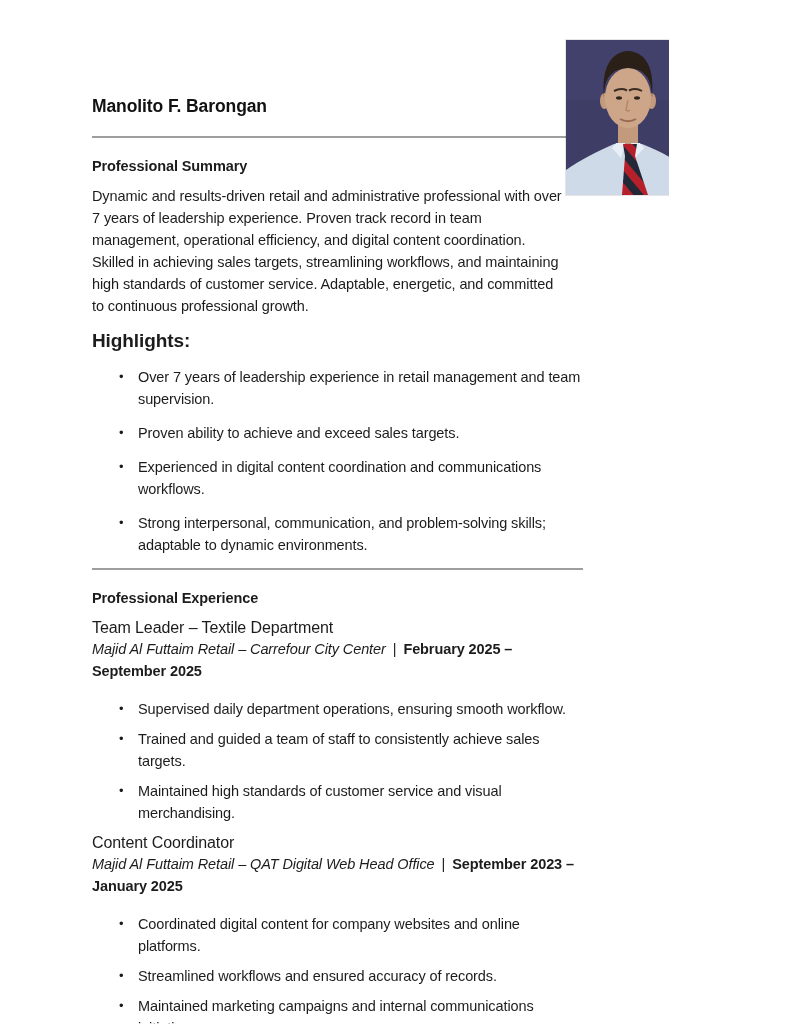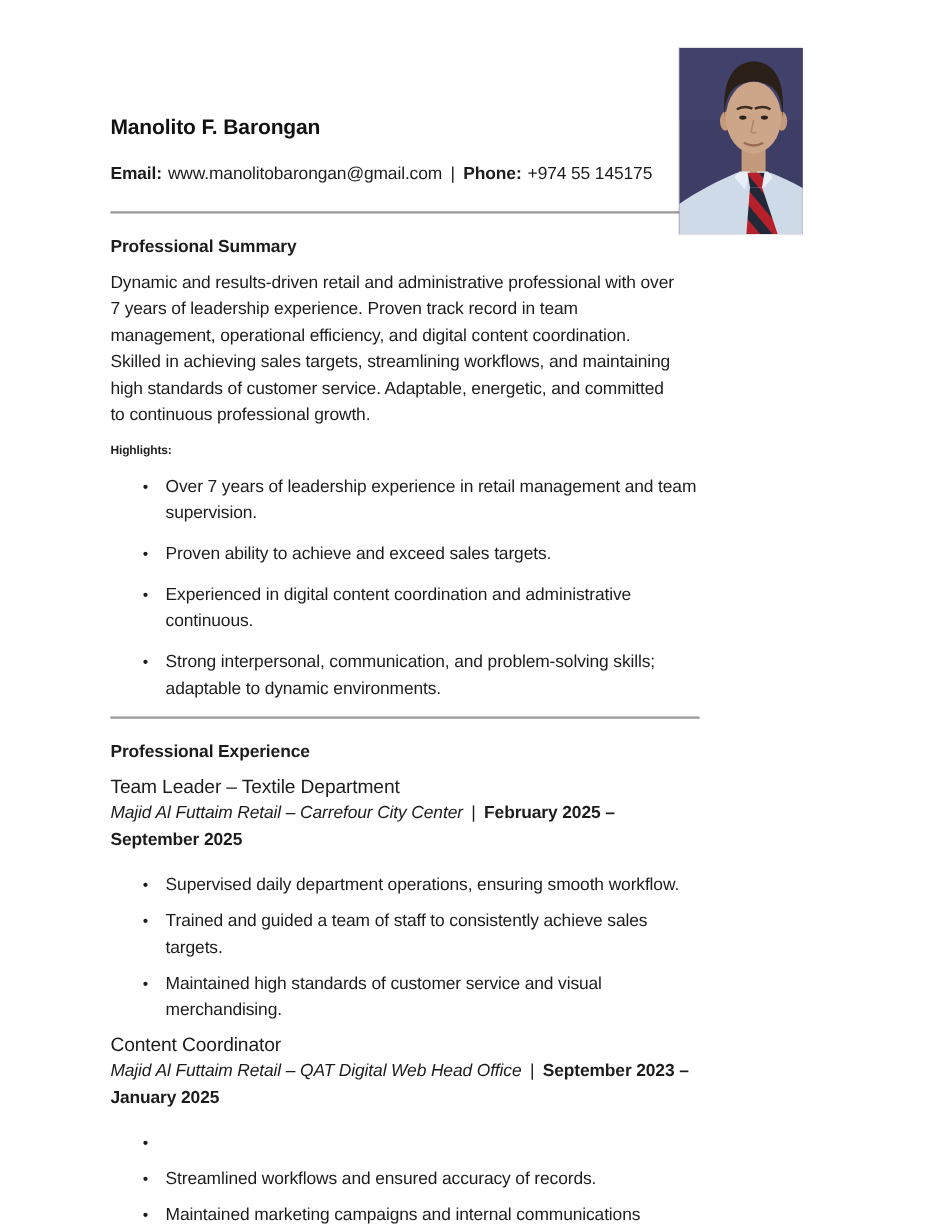--- a/index.html
+++ b/index.html
@@ -41,21 +41,21 @@
     font-size: 14.5px;
     font-weight: bold;
   }
   .summary-body {
     margin: 11px 15px 0 0;
     line-height: 22px;
     max-width: 618px;
   }
   .subhead {
     margin: 13px 0 0 0;
-    font-size: 10px;
+    font-size: 19px;
     font-weight: bold;
   }
   ul.blist {
     list-style: none;
     margin: 14px 0 0 0;
     padding: 0 0 0 27px;
     max-width: 596px;
   }
   ul.blist li {
     display: flex;
@@ -127,44 +127,41 @@
 
       <polygon points="59,116 69,116 82,155 56,155" fill="url(#tieStripes)"></polygon>
     </svg>
   </div>
 
   <div class="content">
 
     <h1 class="name">Manolito F. Barongan</h1>
 
     <div class="contact">
-      <div class="contact-line">
-        <span class="lbl">Email:</span><span>www.manolitobarongan@gmail.com</span><span class="sep">|</span><span class="lbl">Phone:</span><span>+974 55 145175</span>
-      </div>
     </div>
 
     <hr class="rule">
 
     <div>
       <h2 class="section-title">Professional Summary</h2>
       <p class="summary-body">Dynamic and results-driven retail and administrative professional with over 7 years of leadership experience. Proven track record in team management, operational efficiency, and digital content coordination. Skilled in achieving sales targets, streamlining workflows, and maintaining high standards of customer service. Adaptable, energetic, and committed to continuous professional growth.</p>
 
       <h3 class="subhead">Highlights:</h3>
       <ul class="blist">
         <li>
           <span class="blt">•</span>
           <span>Over 7 years of leadership experience in retail management and team supervision.</span>
         </li>
         <li>
           <span class="blt">•</span>
           <span>Proven ability to achieve and exceed sales targets.</span>
         </li>
         <li>
           <span class="blt">•</span>
-          <span>Experienced in digital content coordination and administrative continuous.</span>
+          <span>Experienced in digital content coordination and communications workflows.</span>
         </li>
         <li>
           <span class="blt">•</span>
           <span>Strong interpersonal, communication, and problem-solving skills; adaptable to dynamic environments.</span>
         </li>
       </ul>
     </div>
 
     <hr class="rule second">
 
@@ -193,20 +190,21 @@
       </div>
 
       <div>
         <h3 class="job-role gap">Content Coordinator</h3>
         <div class="job-sub">
           <span class="company">Majid Al Futtaim Retail – QAT Digital Web Head Office</span><span class="sep">|</span><span class="dates">September 2023 – January 2025</span>
         </div>
         <ul class="blist tight">
           <li>
             <span class="blt">•</span>
+            <span>Coordinated digital content for company websites and online platforms.</span>
           </li>
           <li>
             <span class="blt">•</span>
             <span>Streamlined workflows and ensured accuracy of records.</span>
           </li>
           <li>
             <span class="blt">•</span>
             <span>Maintained marketing campaigns and internal communications initiatives.</span>
           </li>
         </ul>

